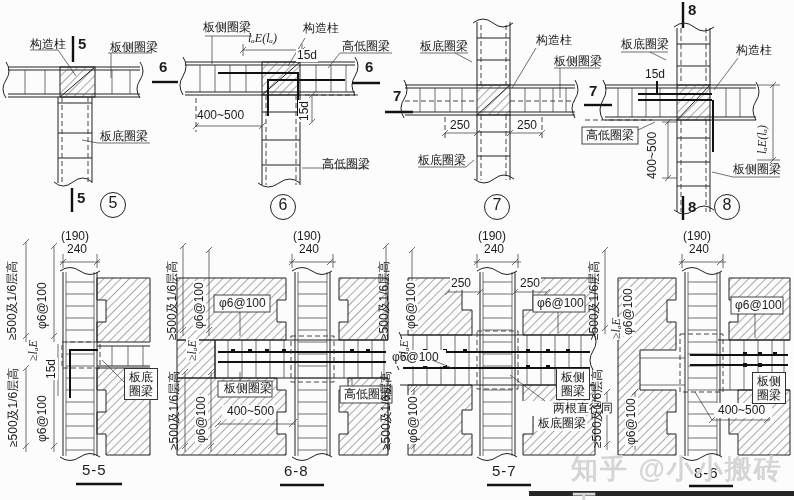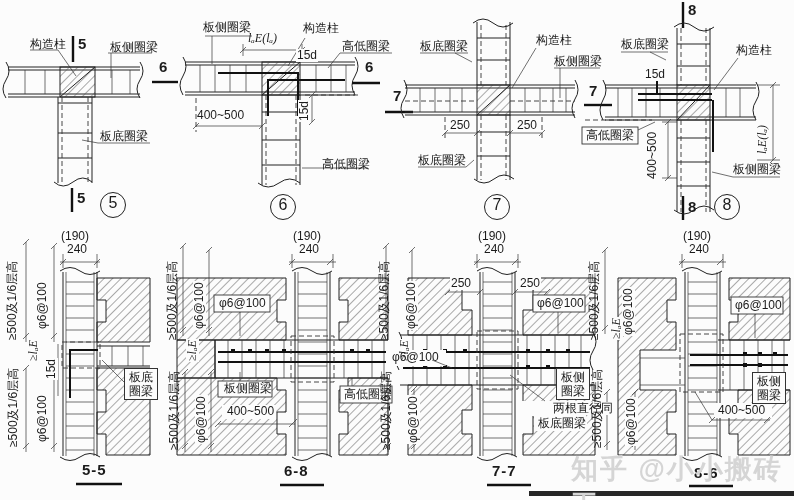--- a/index.html
+++ b/index.html
@@ -13,21 +13,21 @@
   .dsh{stroke:#333;fill:none;stroke-width:.9;stroke-dasharray:5 3;}
   .hatch{fill:url(#hp);stroke:#222;stroke-width:1;}
   .wbox{fill:#fcfcfc;stroke:#333;stroke-width:.9;}
   .wfill{fill:#fcfcfc;stroke:none;}
   .lbl{position:absolute;font-size:12px;line-height:13px;white-space:nowrap;z-index:3;}
   .bg{background:#fcfcfc;padding:0 1px;}
   .v{transform:rotate(-90deg);transform-origin:0 0;}
   .it{font-style:italic;font-family:"Liberation Serif","DejaVu Serif",serif;}
   .mark{font-size:15px;font-weight:bold;}
   .cnum{font-size:16px;width:24px;text-align:center;}
-  .ttl{font-size:15px;font-weight:bold;letter-spacing:1px;}
+  .ttl{font-size:15px;font-weight:normal;letter-spacing:1px;}
   .bxl{position:absolute;border:1px solid #333;background:#fcfcfc;text-align:center;
        font-size:12px;line-height:14px;z-index:3;padding:1px 2px;}
   .wm{position:absolute;left:571px;top:451px;font-size:27px;letter-spacing:2px;
       color:#d5d5d5;font-weight:bold;z-index:5;}
   .edge{position:absolute;left:529px;top:491px;width:265px;height:5px;background:#252525;z-index:4;}
 </style>
 </head>
 <body>
 
 <div id="stage">
@@ -318,21 +318,21 @@
 <span class="lbl v it bg" style="left:398px;top:362px">≥lₐE</span>
 <span class="lbl" style="left:392px;top:351px">φ6@100</span>
 <span class="lbl v" style="left:380px;top:450px">≥500及1/6层高</span>
 <span class="lbl v bg" style="left:407px;top:444px">φ6@100</span>
 <div class="bxl" style="left:556px;top:368px;width:28px">
   <div>板侧</div>
   <div>圈梁</div>
 </div>
 <span class="lbl bg" style="left:552px;top:402px">两根直径同</span>
 <span class="lbl bg" style="left:537px;top:417px">板底圈梁</span>
-<span class="lbl ttl" style="left:492px;top:464px">7-7</span>
+<span class="lbl ttl" style="left:492px;top:464px">5-7</span>
 
 <span class="lbl" style="left:683px;top:230px">(190)</span>
 <span class="lbl" style="left:689px;top:243px">240</span>
 <span class="lbl" style="left:735px;top:299px">φ6@100</span>
 <span class="lbl v" style="left:588px;top:340px">≥500及1/6层高</span>
 <span class="lbl v it bg" style="left:610px;top:340px">≥lₐE</span>
 <span class="lbl v bg" style="left:622px;top:336px">φ6@100</span>
 <span class="lbl v" style="left:591px;top:448px">≥500及1/6层高</span>
 <span class="lbl v bg" style="left:625px;top:446px">φ6@100</span>
 <div class="bxl" style="left:752px;top:372px;width:28px">

